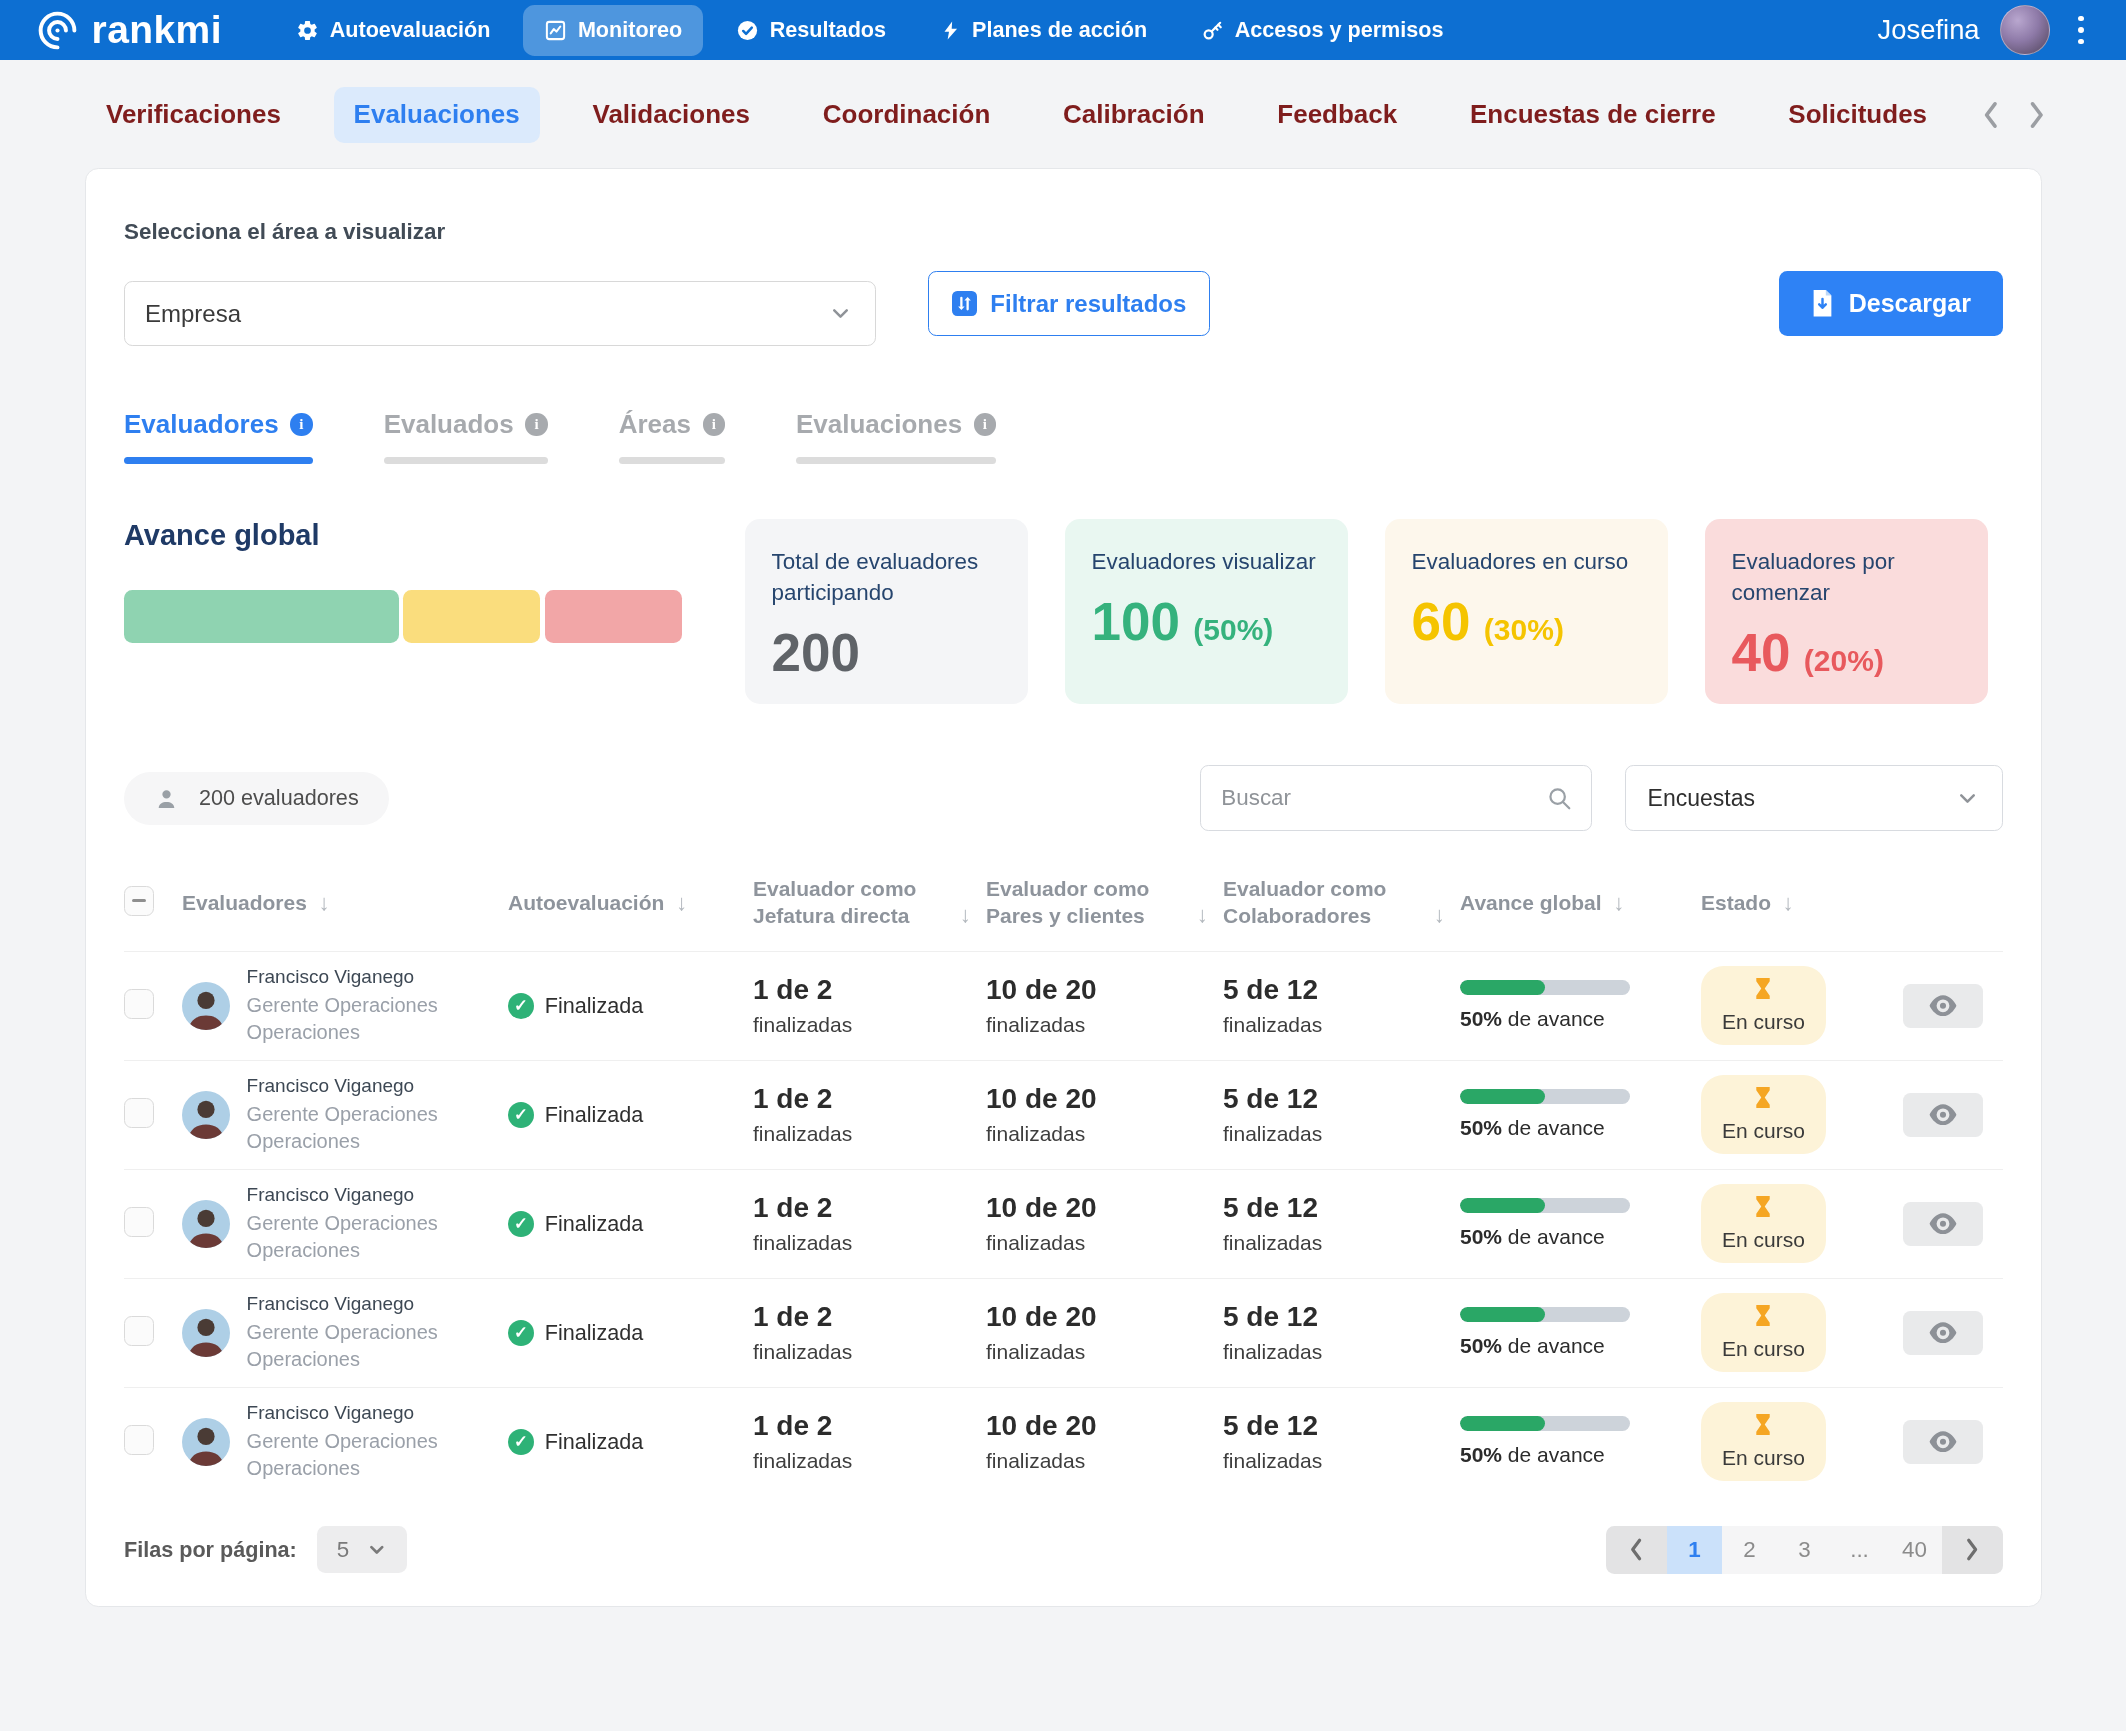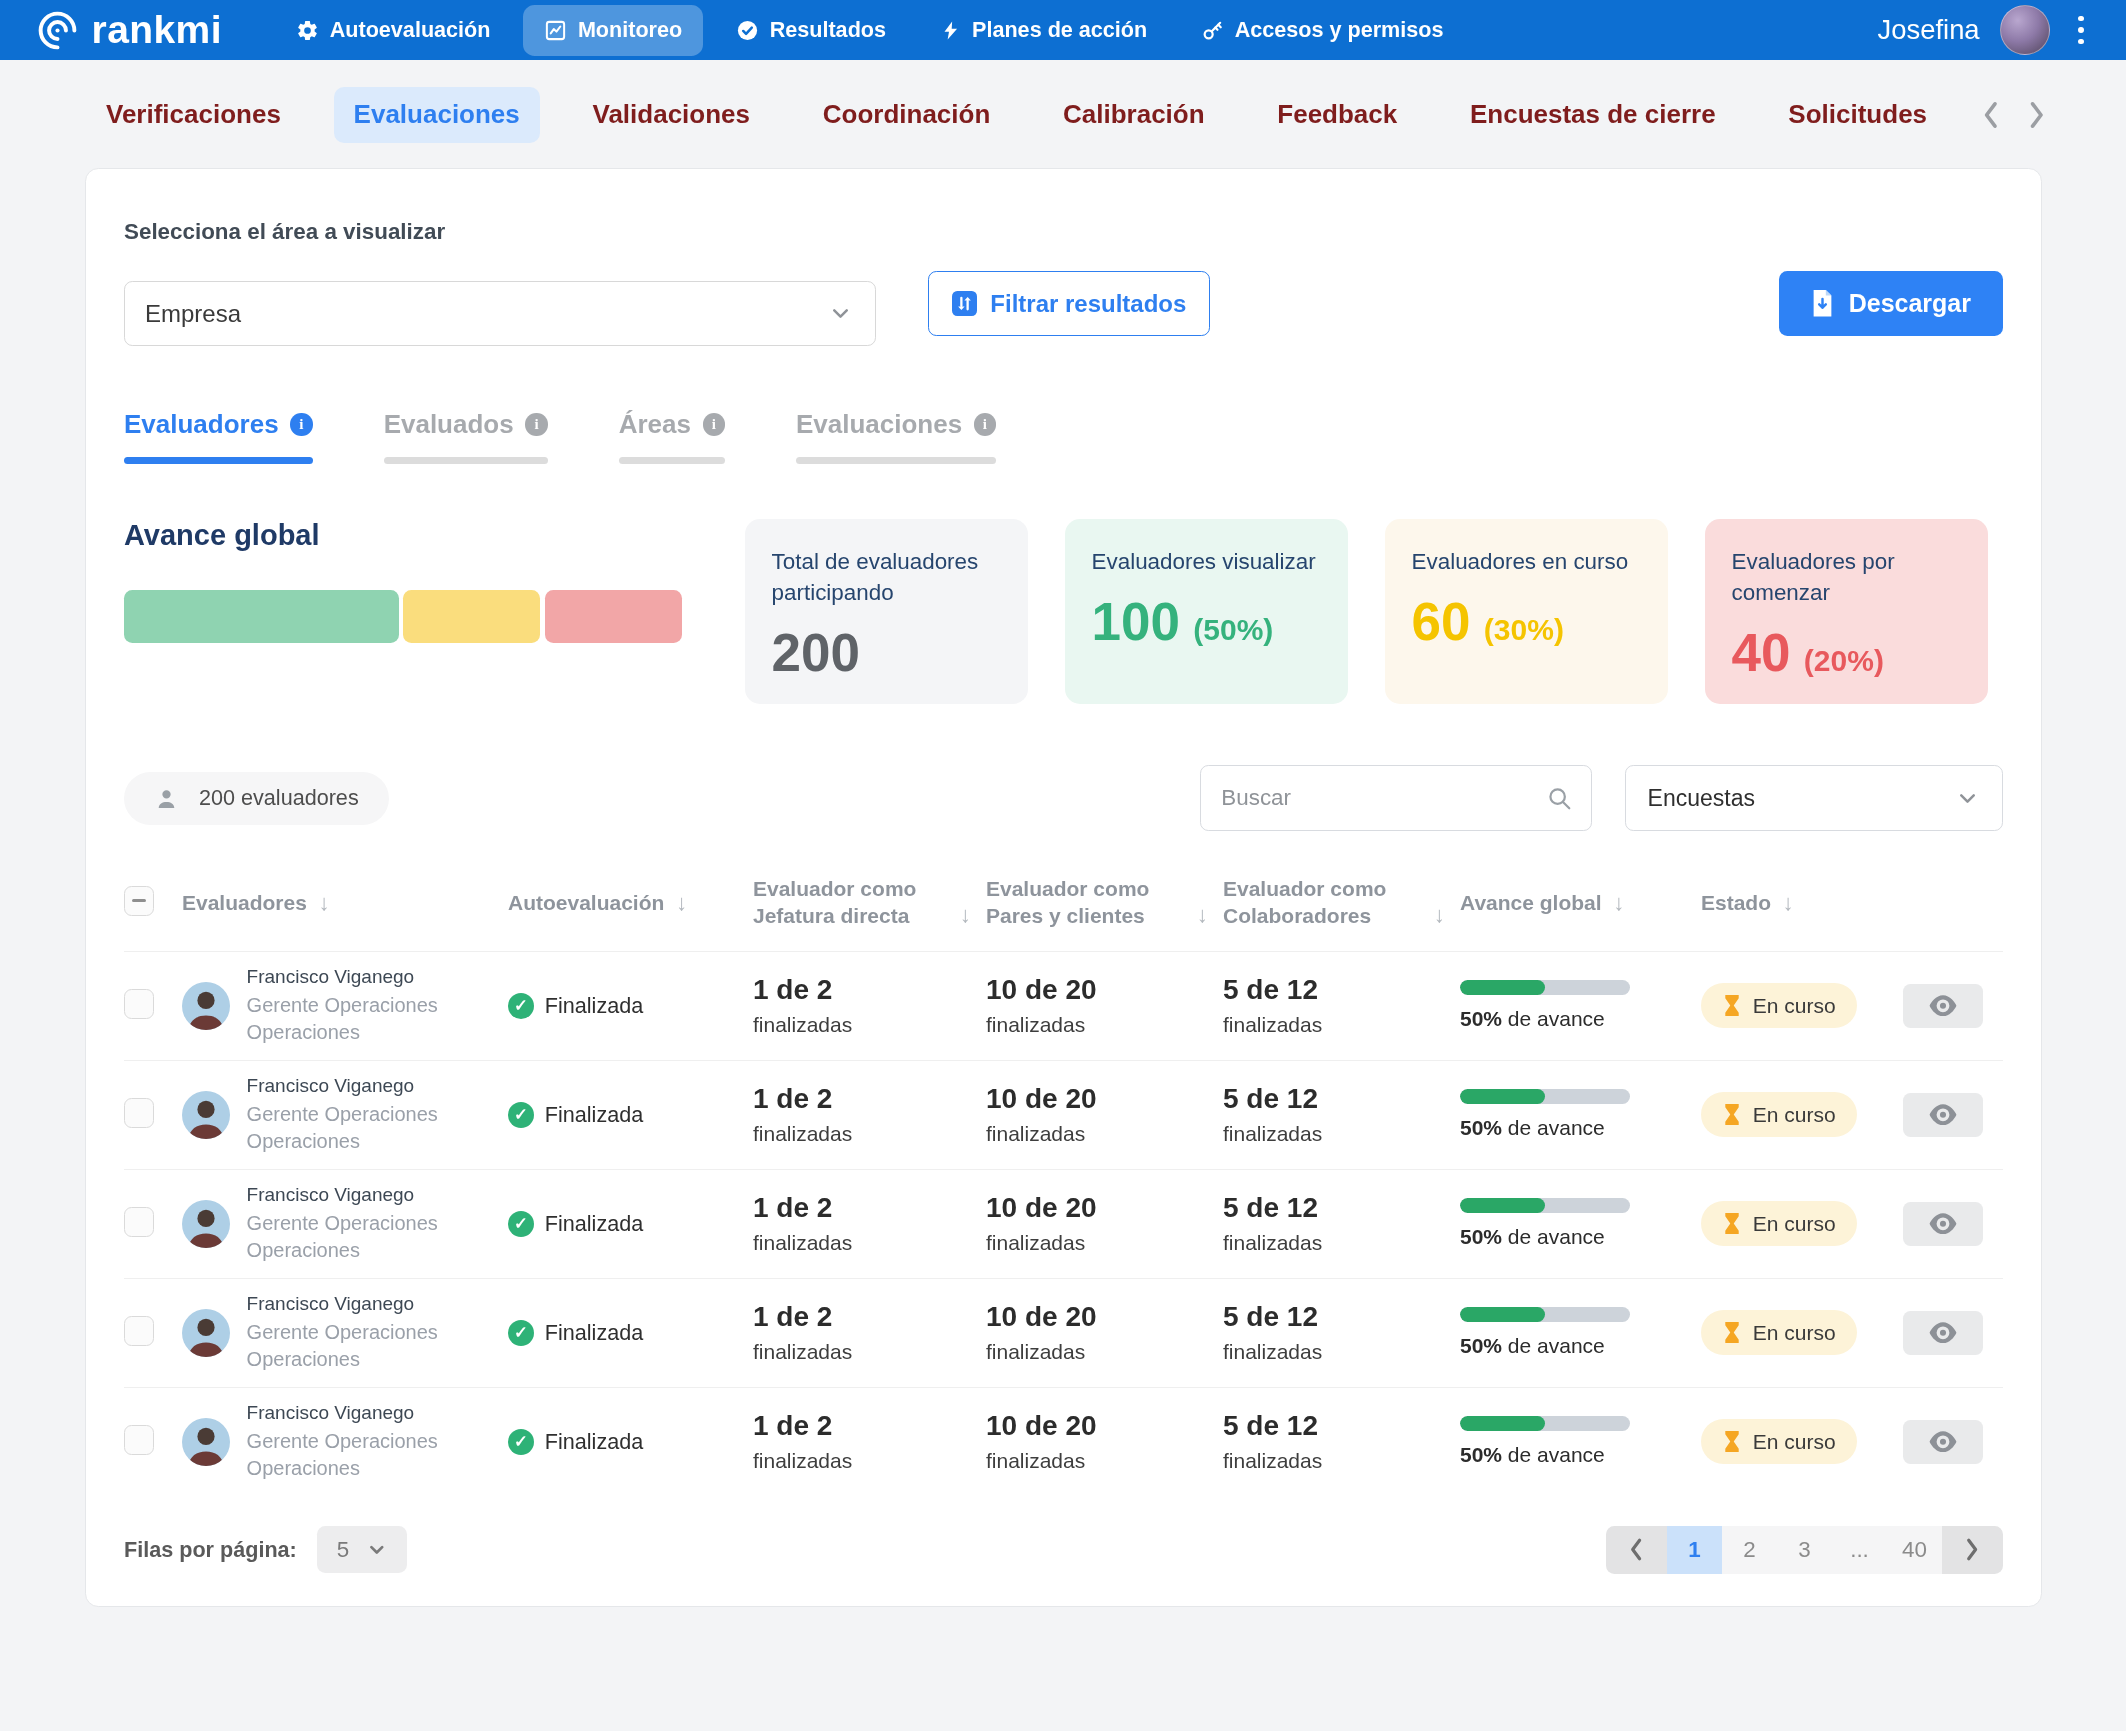--- a/index.html
+++ b/index.html
@@ -107,21 +107,21 @@
   .who-sub { font-size:20px; color:#9aa0a9; line-height:1.32; margin-top:4.2px; }
   .self-eval { display:flex; align-items:center; gap:10.8px; font-size:21.6px; color:#2f2f2f; }
   .check-dot { width:26px; height:26px; border-radius:50%; background:#2eb277; color:#fff; flex-shrink:0;
                display:inline-flex; align-items:center; justify-content:center; font-size:16.6px; font-weight:bold; }
   .count-main { font-size:28px; font-weight:bold; color:#2c2c2c; }
   .count-sub { font-size:21px; color:#3e3e3e; margin-top:7.5px; }
   .progress-track { width:170px; height:15px; border-radius:7.5px; background:#cdd3da; overflow:hidden; }
   .progress-fill { height:100%; background:#2aa766; border-radius:7.5px; }
   .progress-label { margin-top:12.5px; font-size:21px; color:#2c2c2c; }
   .status-chip { display:inline-flex; align-items:center; gap:10.8px; background:#fdf3d8; border-radius:22.4px;
-                 padding:10.8px 21px; font-size:21px; color:#3a3a3a; }
+                 padding:10.8px 21px; font-size:21px; color:#3a3a3a;flex-direction:column; }
   .eye-btn { width:80px; height:44px; border-radius:7.5px; background:#e9eaeb; border:none; cursor:pointer;
              display:flex; align-items:center; justify-content:center; }
 
   
   .table-footer { display:flex; align-items:center; margin-top:30px; }
   .rpp-label { font-size:21.6px; font-weight:bold; color:#5a5a5a; }
   .rpp-select { margin-left:20px; display:flex; align-items:center; gap:16.6px; background:#ededee;
                 border:none; border-radius:8.3px; padding:10.8px 20px; font-size:22.4px; color:#7a7a7a; cursor:pointer; }
   .pagination { margin-left:auto; display:flex; border-radius:8.3px; overflow:hidden; }
   #pages { display:flex; }

